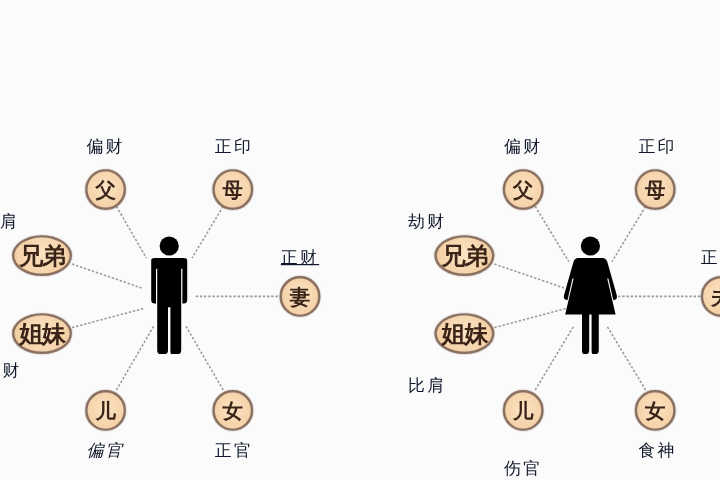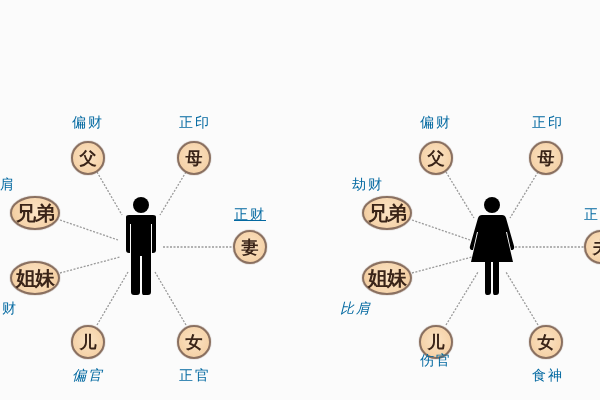--- a/index.html
+++ b/index.html
@@ -19,21 +19,21 @@
     color:#3a2418;
     font-family:"DejaVu Sans", "Liberation Sans", sans-serif;
     font-weight:bold;
     box-sizing:border-box;
     border-radius:50%;
   }
   .node.circle { width:34px; height:34px; font-size:17px; }
   .node.ellipse { width:50px; height:34px; font-size:20px; letter-spacing:-1px; }
   .label {
     position:absolute;
-    color:#0369a1;
+    color:#0f172a;
     font-size:14px;
     letter-spacing:2px;
     white-space:nowrap;
     transform:translateX(-50%);
   }
   .figure { position:absolute; }
 </style>
 </head>
 <body>
 
@@ -91,27 +91,27 @@
     <circle cx="24" cy="9" r="8" fill="#000"></circle>
     <path d="M14 19 L34 19 Q37 19 38 22 L46 50 Q47 54 43 54 L39 36 L38 36 L45 66 L31 66 L31 96 Q31 99 28 99 L26 99 Q25 99 25 96 L25 66 L23 66 L23 96 Q23 99 20 99 L19 99 Q17 99 17 96 L17 66 L3 66 L10 36 L9 36 L5 54 Q1 54 2 50 L10 22 Q11 19 14 19 Z" fill="#000"></path>
   </svg>
 
   <div class="label" style="left:436px; top:114px;">偏财</div>
   <div class="node circle" style="left:419px; top:141px;">父</div>
 
   <div class="label" style="left:548px; top:114px;">正印</div>
   <div class="node circle" style="left:529px; top:141px;">母</div>
 
-  <div class="label" style="left:368px; top:176px;">劫财</div>
+  <div class="label" style="left:356px; top:176px;">劫财</div>
   <div class="node ellipse" style="left:362px; top:196px;">兄弟</div>
 
   <div class="label" style="left:592px; top:206px;">正</div>
   <div class="node circle" style="left:584px; top:230px;">夫</div>
 
   <div class="node ellipse" style="left:362px; top:261px;">姐妹</div>
-  <div class="label" style="left:356px; top:300px;font-style:italic;">比肩</div>
+  <div class="label" style="left:356px; top:313px;">比肩</div>
 
   <div class="node circle" style="left:419px; top:325px;">儿</div>
-  <div class="label" style="left:436px; top:352px;">伤官</div>
+  <div class="label" style="left:436px; top:382px;">伤官</div>
 
   <div class="node circle" style="left:529px; top:325px;">女</div>
   <div class="label" style="left:548px; top:367px;">食神</div>
 </div>
 
 </body></html>

